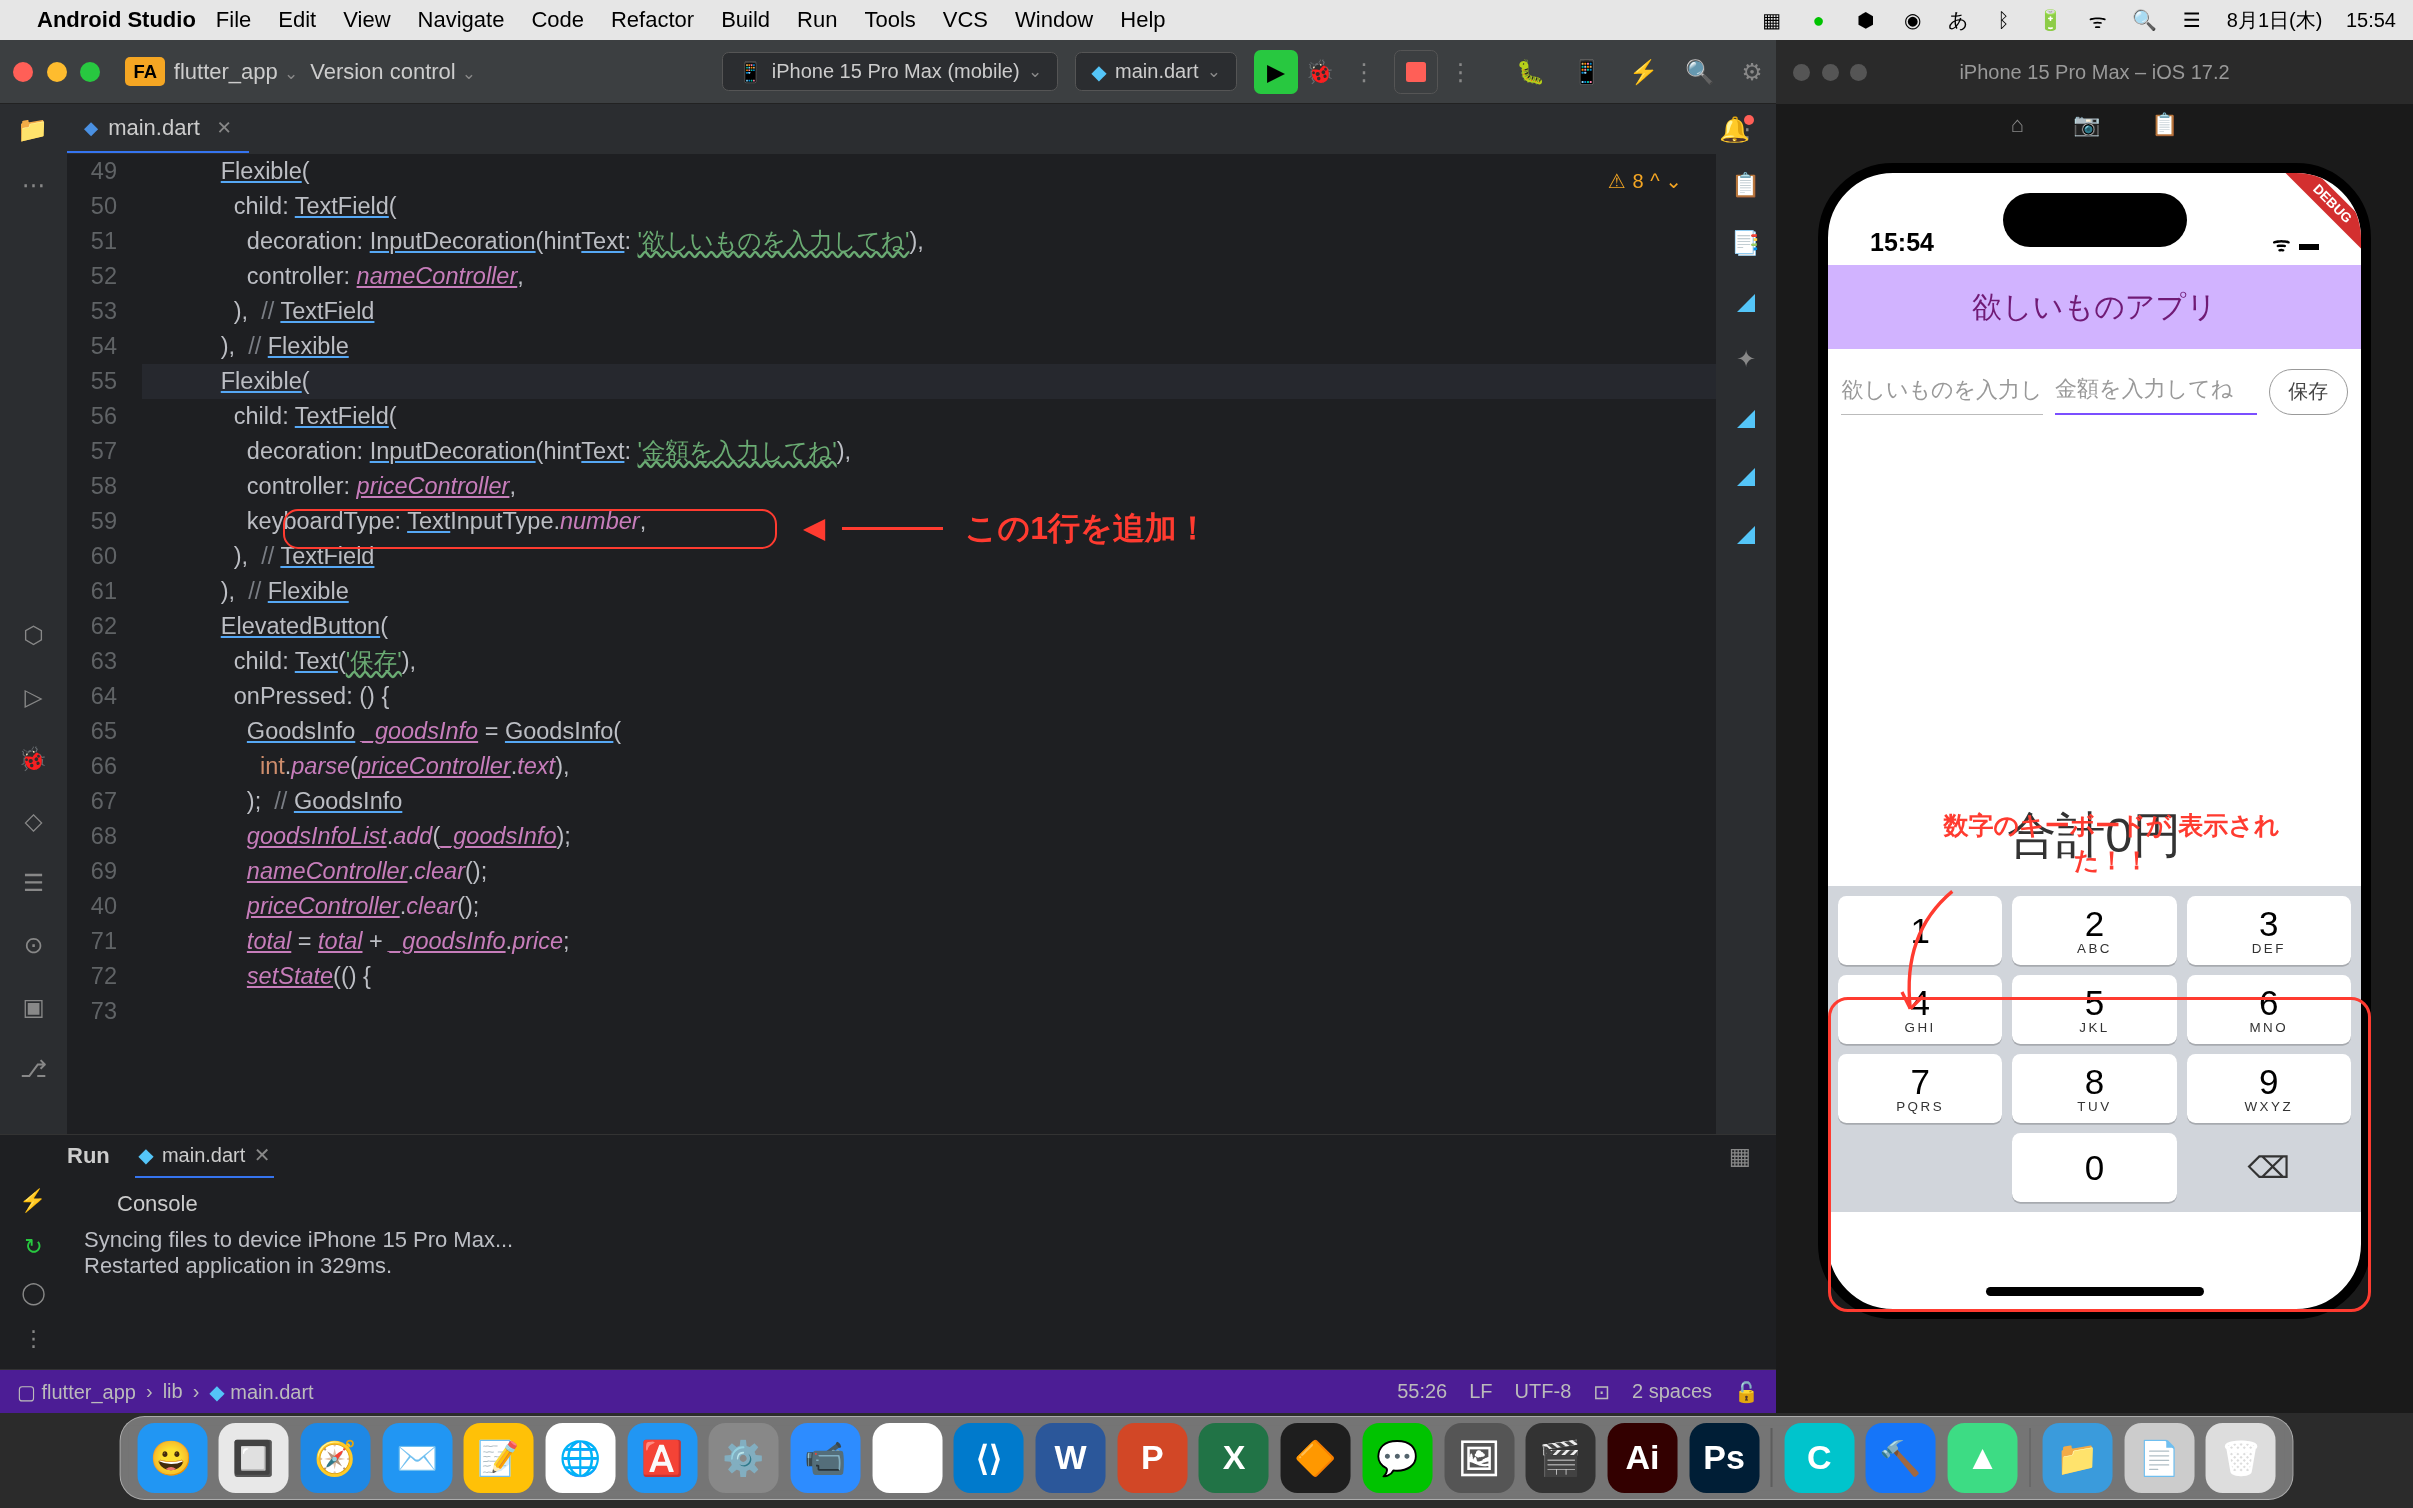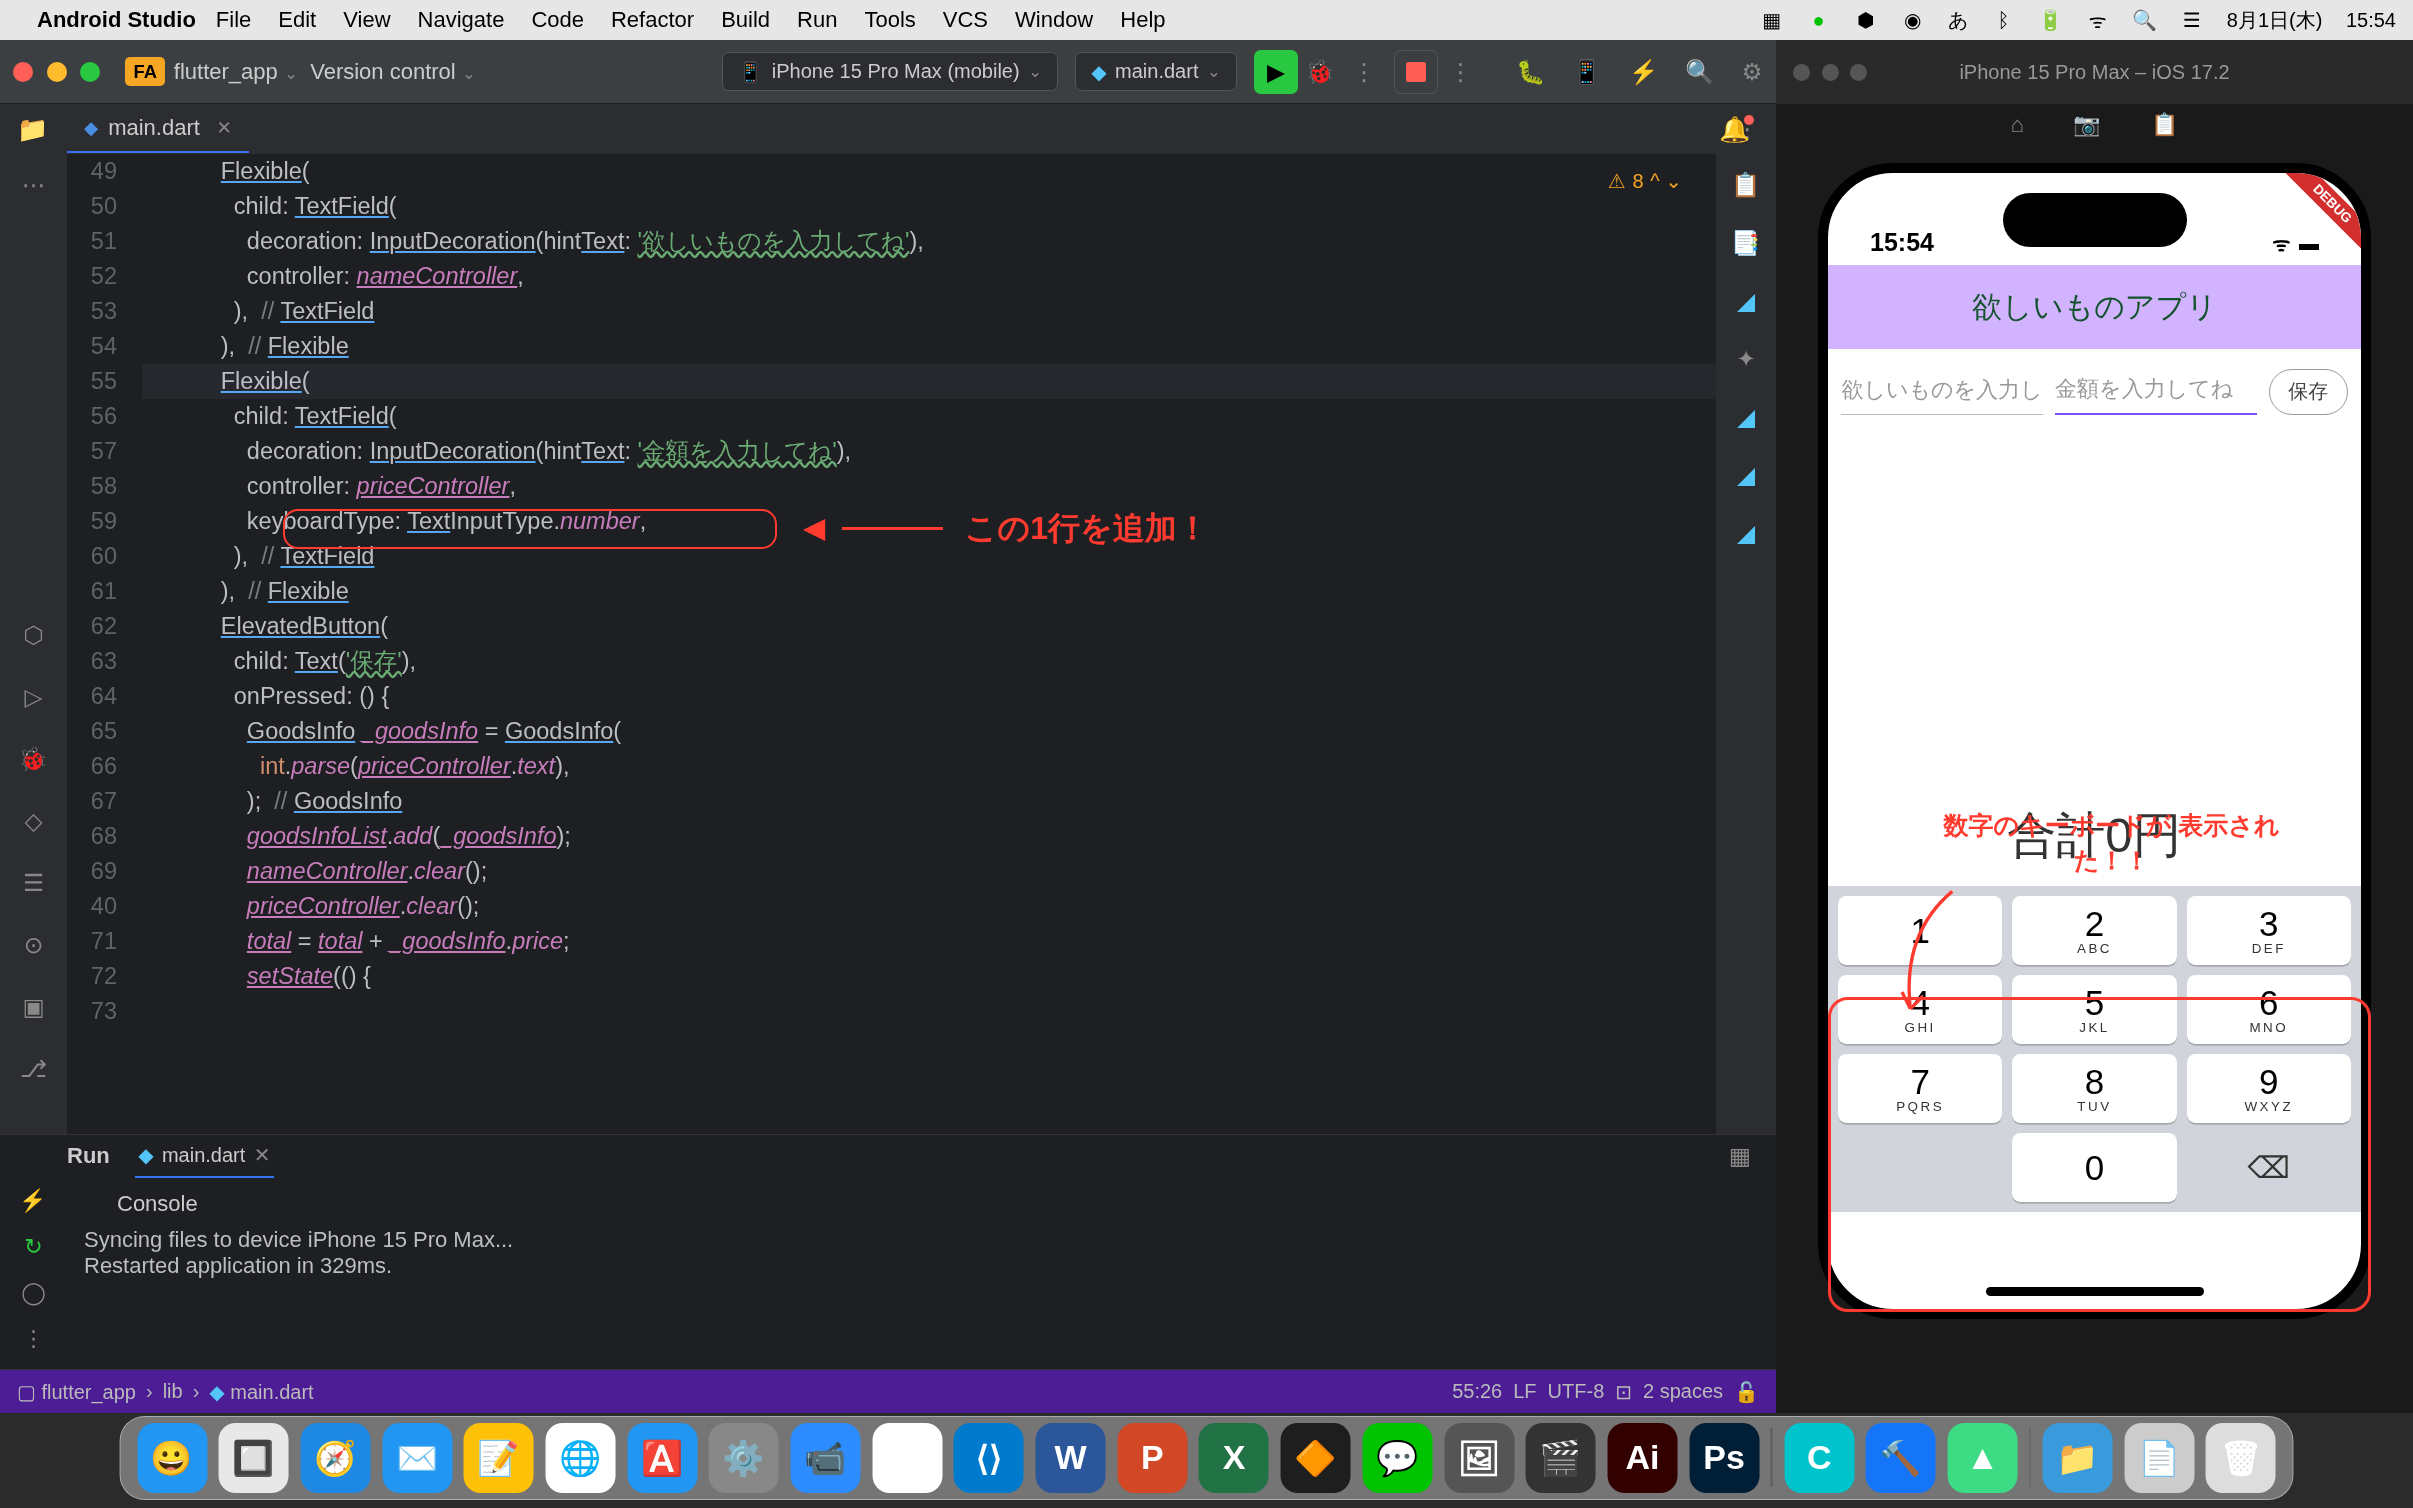--- a/index.html
+++ b/index.html
@@ -85,37 +85,37 @@
 .run-subtab .close { color: #888; }
 .run-body { flex: 1; display: flex; }
 .run-left { width: 67px; display: flex; flex-direction: column; align-items: center; padding-top: 10px; gap: 20px; color: #888; font-size: 22px; }
 .run-console { flex: 1; padding: 13.4px 17px; font-family: "Menlo", monospace; font-size: 22px; color: #bcbec4; }
 .console-hdr { display: flex; align-items: center; gap: 20px; margin-bottom: 10px; color: #888; }
 .console-label { color: #ccc; font-size: 22px; margin-left: 33px; }
 
 
 .statusbar { height: 44px; background: #4c1d95; border-top: 0.8px solid #333; display: flex; align-items: center; padding: 0 17px; font-size: 20px; color: #bbb; }
 .statusbar .crumb { display: flex; align-items: center; gap: 10px; }
-.statusbar .right { margin-left: auto; display: flex; gap: 11px; align-items: center; }
+.statusbar .right { margin-left: auto; display: flex; gap: 22px; align-items: center; }
 
 
 .sim-header { height: 64px; background: #2a2a2a; display: flex; align-items: center; justify-content: center; position: relative; color: #999; }
 .sim-header .sim-traffic { position: absolute; left: 17px; display: flex; gap: 11.7px; }
 .sim-header .sim-traffic span { width: 17px; height: 17px; border-radius: 50%; background: #555; }
 .sim-title { font-size: 20px; }
 .sim-tools { height: 42px; display: flex; justify-content: center; gap: 50px; color: #888; font-size: 22px; align-items: center; }
 
 
 .device-wrap { flex: 1; display: flex; justify-content: center; padding-top: 17px; position: relative; }
 .iphone { width: 553px; height: 1156px; background: #fff; border-radius: 75px; border: 10px solid #000; position: relative; overflow: hidden; }
 .iphone .dynamic-island { position: absolute; top: 20px; left: 50%; transform: translateX(-50%); width: 184px; height: 54px; background: #000; border-radius: 34px; z-index: 10; }
 .iphone .debug-banner { position: absolute; top: 20px; right: -37px; background: #d32f2f; color: #fff; font-size: 13.4px; padding: 3.4px 42px; transform: rotate(45deg); font-weight: 700; z-index: 5; }
 .iphone .status { height: 92px; display: flex; align-items: flex-end; justify-content: space-between; padding: 0 42px 8.4px; font-size: 25px; font-weight: 600; }
 .iphone .status .sig { display: flex; gap: 8.4px; align-items: center; font-size: 20px; }
-.iphone .appbar { height: 84px; background: #d1b3ff; display: flex; align-items: center; justify-content: center; font-size: 30px; color: #14532d; }
+.iphone .appbar { height: 84px; background: #d1b3ff; display: flex; align-items: center; justify-content: center; font-size: 30px; color: #701a75; }
 .iphone .inputs { display: flex; gap: 11.7px; padding: 17px 13.4px 11.7px; align-items: flex-end; }
 .iphone .tf { flex: 1; border-bottom: 1.7px solid #bbb; padding: 8.4px 0; font-size: 22px; color: #999; overflow: hidden; white-space: nowrap; }
 .iphone .tf.focus { border-bottom: 2.5px solid #7b4fff; }
 .iphone .save-btn { border: 0.8px solid #999; border-radius: 25px; padding: 8.4px 18.4px; font-size: 20px; color: #444; }
 .iphone .blank { height: 360px; }
 .iphone .total { text-align: center; font-size: 49px; color: #333; padding: 17px 0; }
 .iphone .keyboard { background: #d1d5db; padding: 10px; display: grid; grid-template-columns: repeat(3, 1fr); gap: 10px; }
 .iphone .key { background: #fff; border-radius: 8.4px; height: 69px; display: flex; flex-direction: column; align-items: center; justify-content: center; box-shadow: 0 1.7px 0 rgba(0,0,0,0.2); }
 .iphone .key .num { font-size: 35px; line-height: 1; }
 .iphone .key .sub { font-size: 13.4px; letter-spacing: 2.5px; color: #333; }

